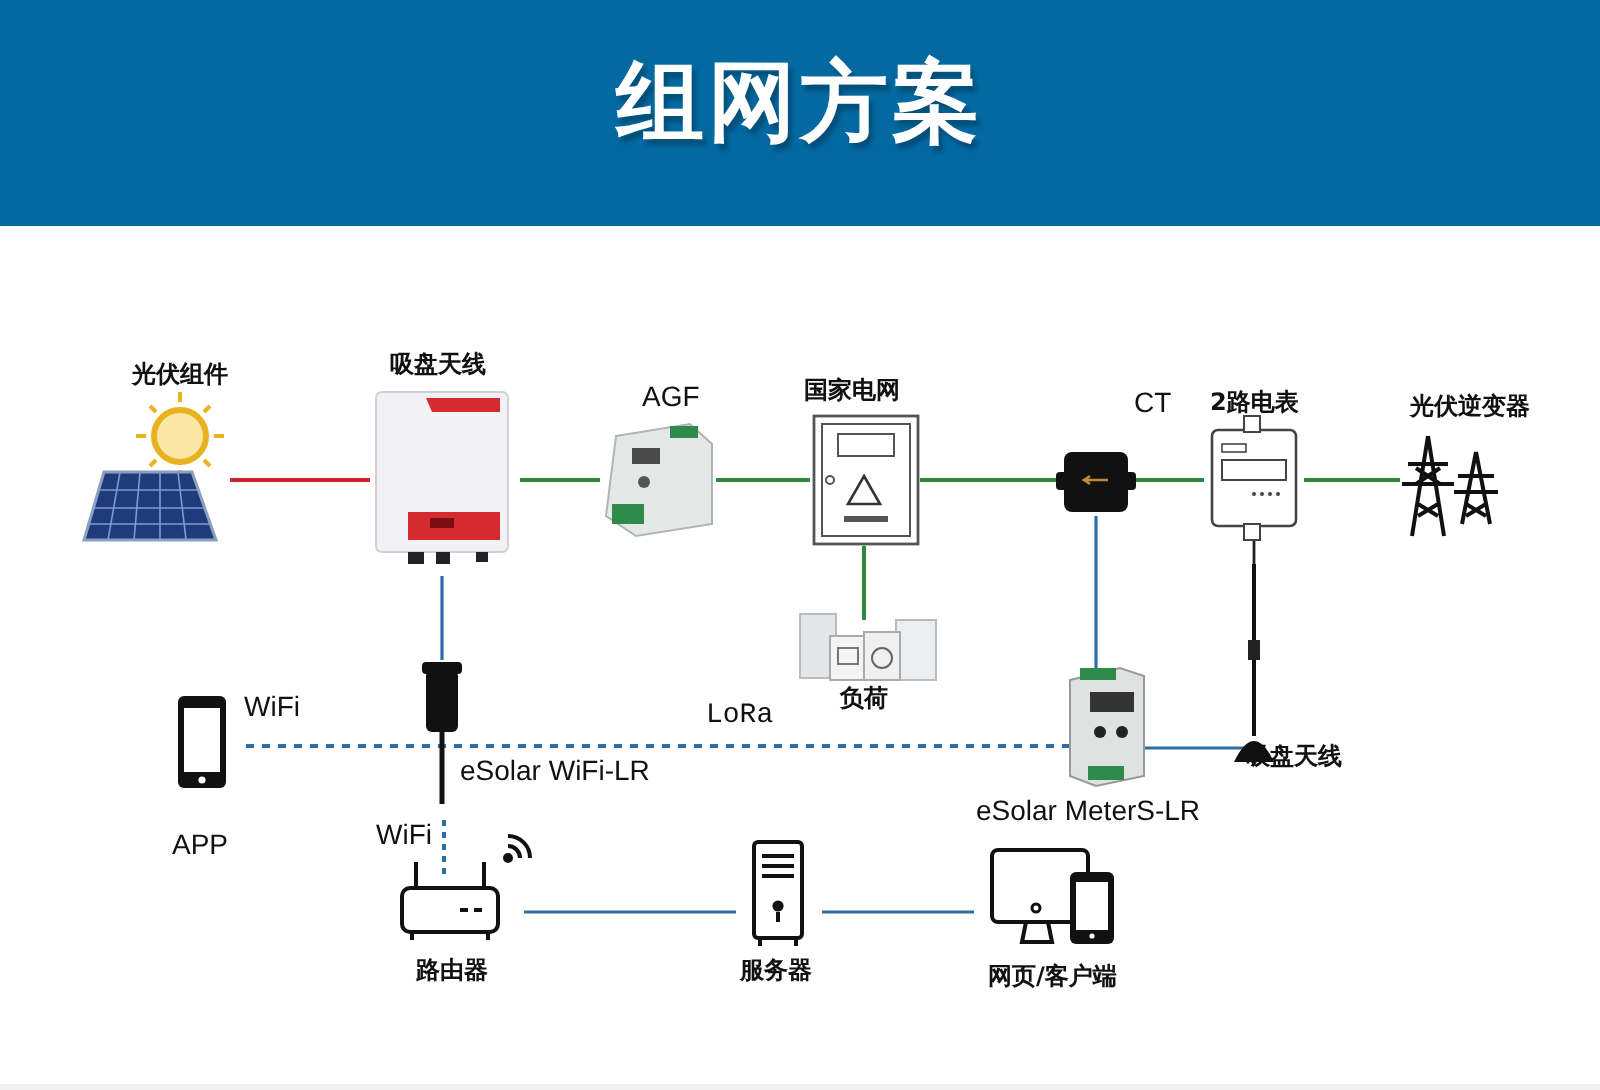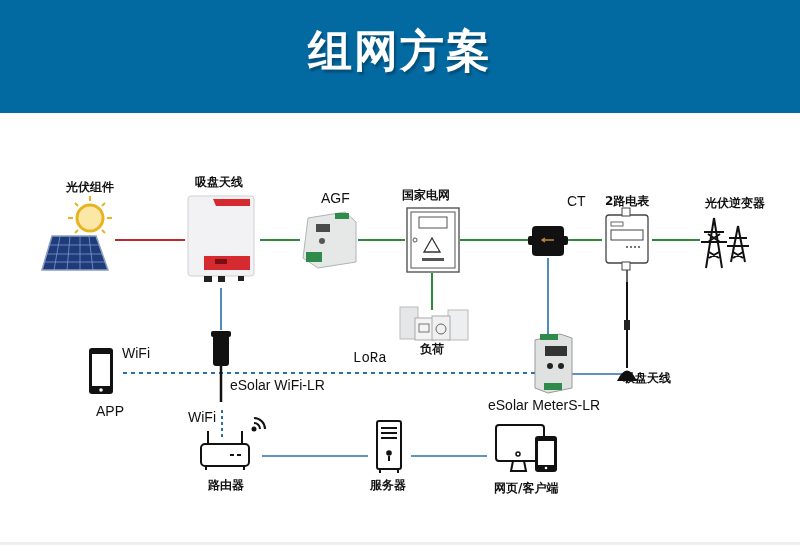--- a/index.html
+++ b/index.html
@@ -195,21 +195,21 @@
 <div class="lbl en" style="left:321px;top:190px;text-align:right;">AGF</div>
 <div class="lbl cn" style="left:402px;top:187px;">国家电网</div>
 <div class="lbl cn" style="left:420px;top:341px;">负荷</div>
 <div class="lbl en" style="left:537px;top:193px;margin-left:30px;">CT</div>
 <div class="lbl cn" style="left:605px;top:193px;">2路电表</div>
 <div class="lbl cn" style="left:705px;top:195px;">光伏逆变器</div>
 
 <div class="lbl en" style="left:122px;top:345px;">WiFi</div>
 <div class="lbl en" style="left:353px;top:350px;font-family:Liberation Mono, monospace;">LoRa</div>
 <div class="lbl en" style="left:230px;top:377px;">eSolar WiFi-LR</div>
-<div class="lbl en" style="left:86px;top:403px;margin-left:10px;">APP</div>
+<div class="lbl en" style="left:86px;top:414px;">APP</div>
 <div class="lbl en" style="left:188px;top:409px;">WiFi</div>
 <div class="lbl en" style="left:488px;top:397px;">eSolar MeterS-LR</div>
 <div class="lbl cn" style="left:623px;top:370px;">吸盘天线</div>
 
 <div class="lbl cn" style="left:208px;top:477px;">路由器</div>
 <div class="lbl cn" style="left:370px;top:477px;text-align:right;">服务器</div>
 <div class="lbl cn" style="left:494px;top:480px;">网页/客户端</div>
 
 <div class="bottom-line"></div>
 

